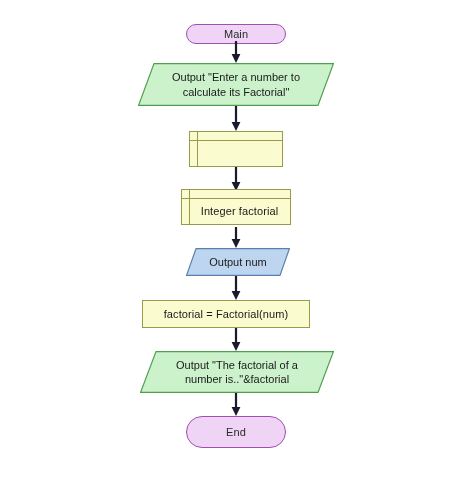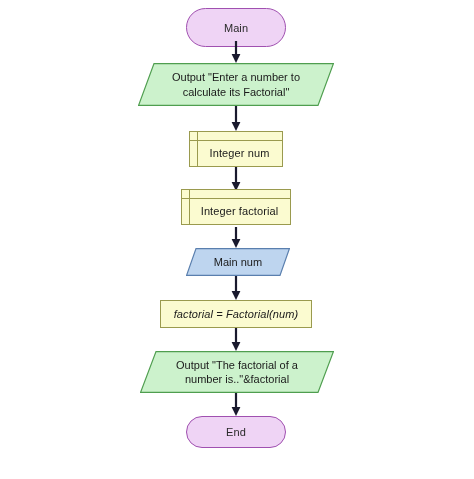--- a/index.html
+++ b/index.html
@@ -101,21 +101,21 @@
     position: absolute;
     width: 14px;
   }
   .connector svg { display: block; }
 </style>
 </head>
 <body>
 
 <div id="canvas">
 
-  <div class="node terminator" style="left:186px; top:8px; width:100px; height:39px;">
+  <div class="node terminator" style="left:186px; top:24px; width:100px; height:20px;">
     <span class="label">Main</span>
   </div>
 
   <div class="connector" style="left:229px; top:41px; height:22px;">
     <svg width="14" height="22" viewBox="0 0 14 22" xmlns="http://www.w3.org/2000/svg">
       <line x1="7" y1="0" x2="7" y2="15" stroke="#1a1a2e" stroke-width="2.2"></line>
       <polygon points="7,22 2.6,13 11.4,13" fill="#1a1a2e"></polygon>
     </svg>
   </div>
 
@@ -134,21 +134,20 @@
   <div class="connector" style="left:229px; top:106px; height:25px;">
     <svg width="14" height="25" viewBox="0 0 14 25" xmlns="http://www.w3.org/2000/svg">
       <line x1="7" y1="0" x2="7" y2="18" stroke="#1a1a2e" stroke-width="2.2"></line>
       <polygon points="7,25 2.6,16 11.4,16" fill="#1a1a2e"></polygon>
     </svg>
   </div>
 
   <div class="node declaration" style="left:189px; top:131px; width:94px; height:36px;">
     <span class="inner-v"></span>
     <span class="inner-h"></span>
-    <span class="label">Integer num</span>
   </div>
 
   <div class="connector" style="left:229px; top:167px; height:24px;">
     <svg width="14" height="24" viewBox="0 0 14 24" xmlns="http://www.w3.org/2000/svg">
       <line x1="7" y1="0" x2="7" y2="17" stroke="#1a1a2e" stroke-width="2.2"></line>
       <polygon points="7,24 2.6,15 11.4,15" fill="#1a1a2e"></polygon>
     </svg>
   </div>
 
   <div class="node declaration" style="left:181px; top:189px; width:110px; height:36px;">
@@ -162,32 +161,32 @@
       <line x1="7" y1="0" x2="7" y2="14" stroke="#1a1a2e" stroke-width="2.2"></line>
       <polygon points="7,21 2.6,12 11.4,12" fill="#1a1a2e"></polygon>
     </svg>
   </div>
 
   <div class="para-wrap" style="left:186px; top:248px; width:104px; height:28px;">
     <svg class="para-svg" width="104" height="28" viewBox="0 0 104 28" xmlns="http://www.w3.org/2000/svg">
       <polygon points="10,0.6 103.4,0.6 94,27.4 0.6,27.4" fill="#bed5ef" stroke="#5a7fae" stroke-width="1.2"></polygon>
     </svg>
     <div class="para-text">
-      <span>Main num</span>
+      <span>Output num</span>
     </div>
   </div>
 
   <div class="connector" style="left:229px; top:276px; height:24px;">
     <svg width="14" height="24" viewBox="0 0 14 24" xmlns="http://www.w3.org/2000/svg">
       <line x1="7" y1="0" x2="7" y2="17" stroke="#1a1a2e" stroke-width="2.2"></line>
       <polygon points="7,24 2.6,15 11.4,15" fill="#1a1a2e"></polygon>
     </svg>
   </div>
 
-  <div class="node process" style="left:160px; top:300px; width:152px; height:28px;font-style:italic;">
+  <div class="node process" style="left:142px; top:300px; width:168px; height:28px;">
     <span class="label">factorial = Factorial(num)</span>
   </div>
 
   <div class="connector" style="left:229px; top:328px; height:23px;">
     <svg width="14" height="23" viewBox="0 0 14 23" xmlns="http://www.w3.org/2000/svg">
       <line x1="7" y1="0" x2="7" y2="16" stroke="#1a1a2e" stroke-width="2.2"></line>
       <polygon points="7,23 2.6,14 11.4,14" fill="#1a1a2e"></polygon>
     </svg>
   </div>
 

